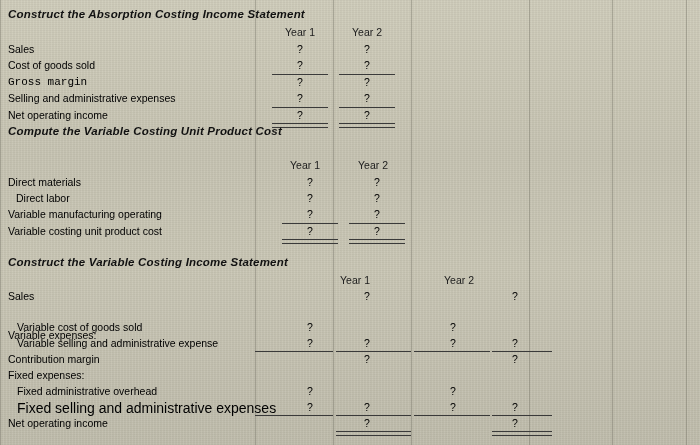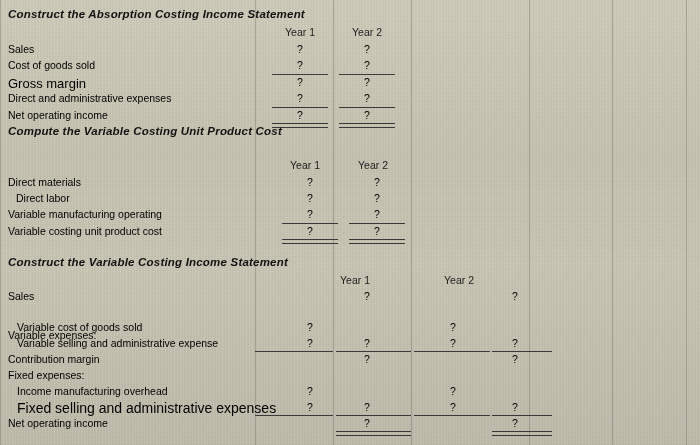--- a/index.html
+++ b/index.html
@@ -57,25 +57,25 @@
   <div style="position:absolute;left:8px;top:43px;font-size:10.5px;">Sales</div>
   <div class="q" style="position:absolute;left:275px;top:43px;width:50px;font-size:10.5px;">?</div>
   <div class="q" style="position:absolute;left:342px;top:43px;width:50px;font-size:10.5px;">?</div>
 
   <div style="position:absolute;left:8px;top:59px;font-size:10.5px;">Cost of goods sold</div>
   <div class="q" style="position:absolute;left:275px;top:59px;width:50px;font-size:10.5px;">?</div>
   <div class="q" style="position:absolute;left:342px;top:59px;width:50px;font-size:10.5px;">?</div>
   <div style="position:absolute;left:272px;top:74px;width:56px;height:1px;background:#3a3a3a;"></div>
   <div style="position:absolute;left:339px;top:74px;width:56px;height:1px;background:#3a3a3a;"></div>
 
-  <div style="position:absolute;left:8px;top:76px;font-size:13px;">Gross margin</div>
+  <div style="position:absolute;left:8px;top:76px;font-size:11px;font-family:Liberation Mono, monospace;">Gross margin</div>
   <div class="q" style="position:absolute;left:275px;top:76px;width:50px;font-size:10.5px;">?</div>
   <div class="q" style="position:absolute;left:342px;top:76px;width:50px;font-size:10.5px;">?</div>
 
-  <div style="position:absolute;left:8px;top:92px;font-size:10.5px;">Direct and administrative expenses</div>
+  <div style="position:absolute;left:8px;top:92px;font-size:10.5px;">Selling and administrative expenses</div>
   <div class="q" style="position:absolute;left:275px;top:92px;width:50px;font-size:10.5px;">?</div>
   <div class="q" style="position:absolute;left:342px;top:92px;width:50px;font-size:10.5px;">?</div>
   <div style="position:absolute;left:272px;top:107px;width:56px;height:1px;background:#3a3a3a;"></div>
   <div style="position:absolute;left:339px;top:107px;width:56px;height:1px;background:#3a3a3a;"></div>
 
   <div style="position:absolute;left:8px;top:109px;font-size:10.5px;">Net operating income</div>
   <div class="q" style="position:absolute;left:275px;top:109px;width:50px;font-size:10.5px;">?</div>
   <div class="q" style="position:absolute;left:342px;top:109px;width:50px;font-size:10.5px;">?</div>
   <div style="position:absolute;left:272px;top:123px;width:56px;height:3px;border-top:1px solid #3a3a3a;border-bottom:1px solid #3a3a3a;"></div>
   <div style="position:absolute;left:339px;top:123px;width:56px;height:3px;border-top:1px solid #3a3a3a;border-bottom:1px solid #3a3a3a;"></div>
@@ -133,21 +133,21 @@
   <div style="position:absolute;left:336px;top:351px;width:75px;height:1px;background:#3a3a3a;"></div>
   <div style="position:absolute;left:414px;top:351px;width:76px;height:1px;background:#3a3a3a;"></div>
   <div style="position:absolute;left:492px;top:351px;width:60px;height:1px;background:#3a3a3a;"></div>
 
   <div style="position:absolute;left:8px;top:353px;font-size:10.5px;">Contribution margin</div>
   <div class="q" style="position:absolute;left:352px;top:353px;width:30px;font-size:10.5px;">?</div>
   <div class="q" style="position:absolute;left:500px;top:353px;width:30px;font-size:10.5px;">?</div>
 
   <div style="position:absolute;left:8px;top:369px;font-size:10.5px;">Fixed expenses:</div>
 
-  <div style="position:absolute;left:17px;top:385px;font-size:10.5px;">Income manufacturing overhead</div>
+  <div style="position:absolute;left:17px;top:385px;font-size:10.5px;">Fixed administrative overhead</div>
   <div class="q" style="position:absolute;left:295px;top:385px;width:30px;font-size:10.5px;">?</div>
   <div class="q" style="position:absolute;left:438px;top:385px;width:30px;font-size:10.5px;">?</div>
 
   <div style="position:absolute;left:17px;top:400px;font-size:14px;">Fixed selling and administrative expenses</div>
   <div class="q" style="position:absolute;left:295px;top:401px;width:30px;font-size:10.5px;">?</div>
   <div class="q" style="position:absolute;left:352px;top:401px;width:30px;font-size:10.5px;">?</div>
   <div class="q" style="position:absolute;left:438px;top:401px;width:30px;font-size:10.5px;">?</div>
   <div class="q" style="position:absolute;left:500px;top:401px;width:30px;font-size:10.5px;">?</div>
   <div style="position:absolute;left:255px;top:415px;width:78px;height:1px;background:#3a3a3a;"></div>
   <div style="position:absolute;left:336px;top:415px;width:75px;height:1px;background:#3a3a3a;"></div>

